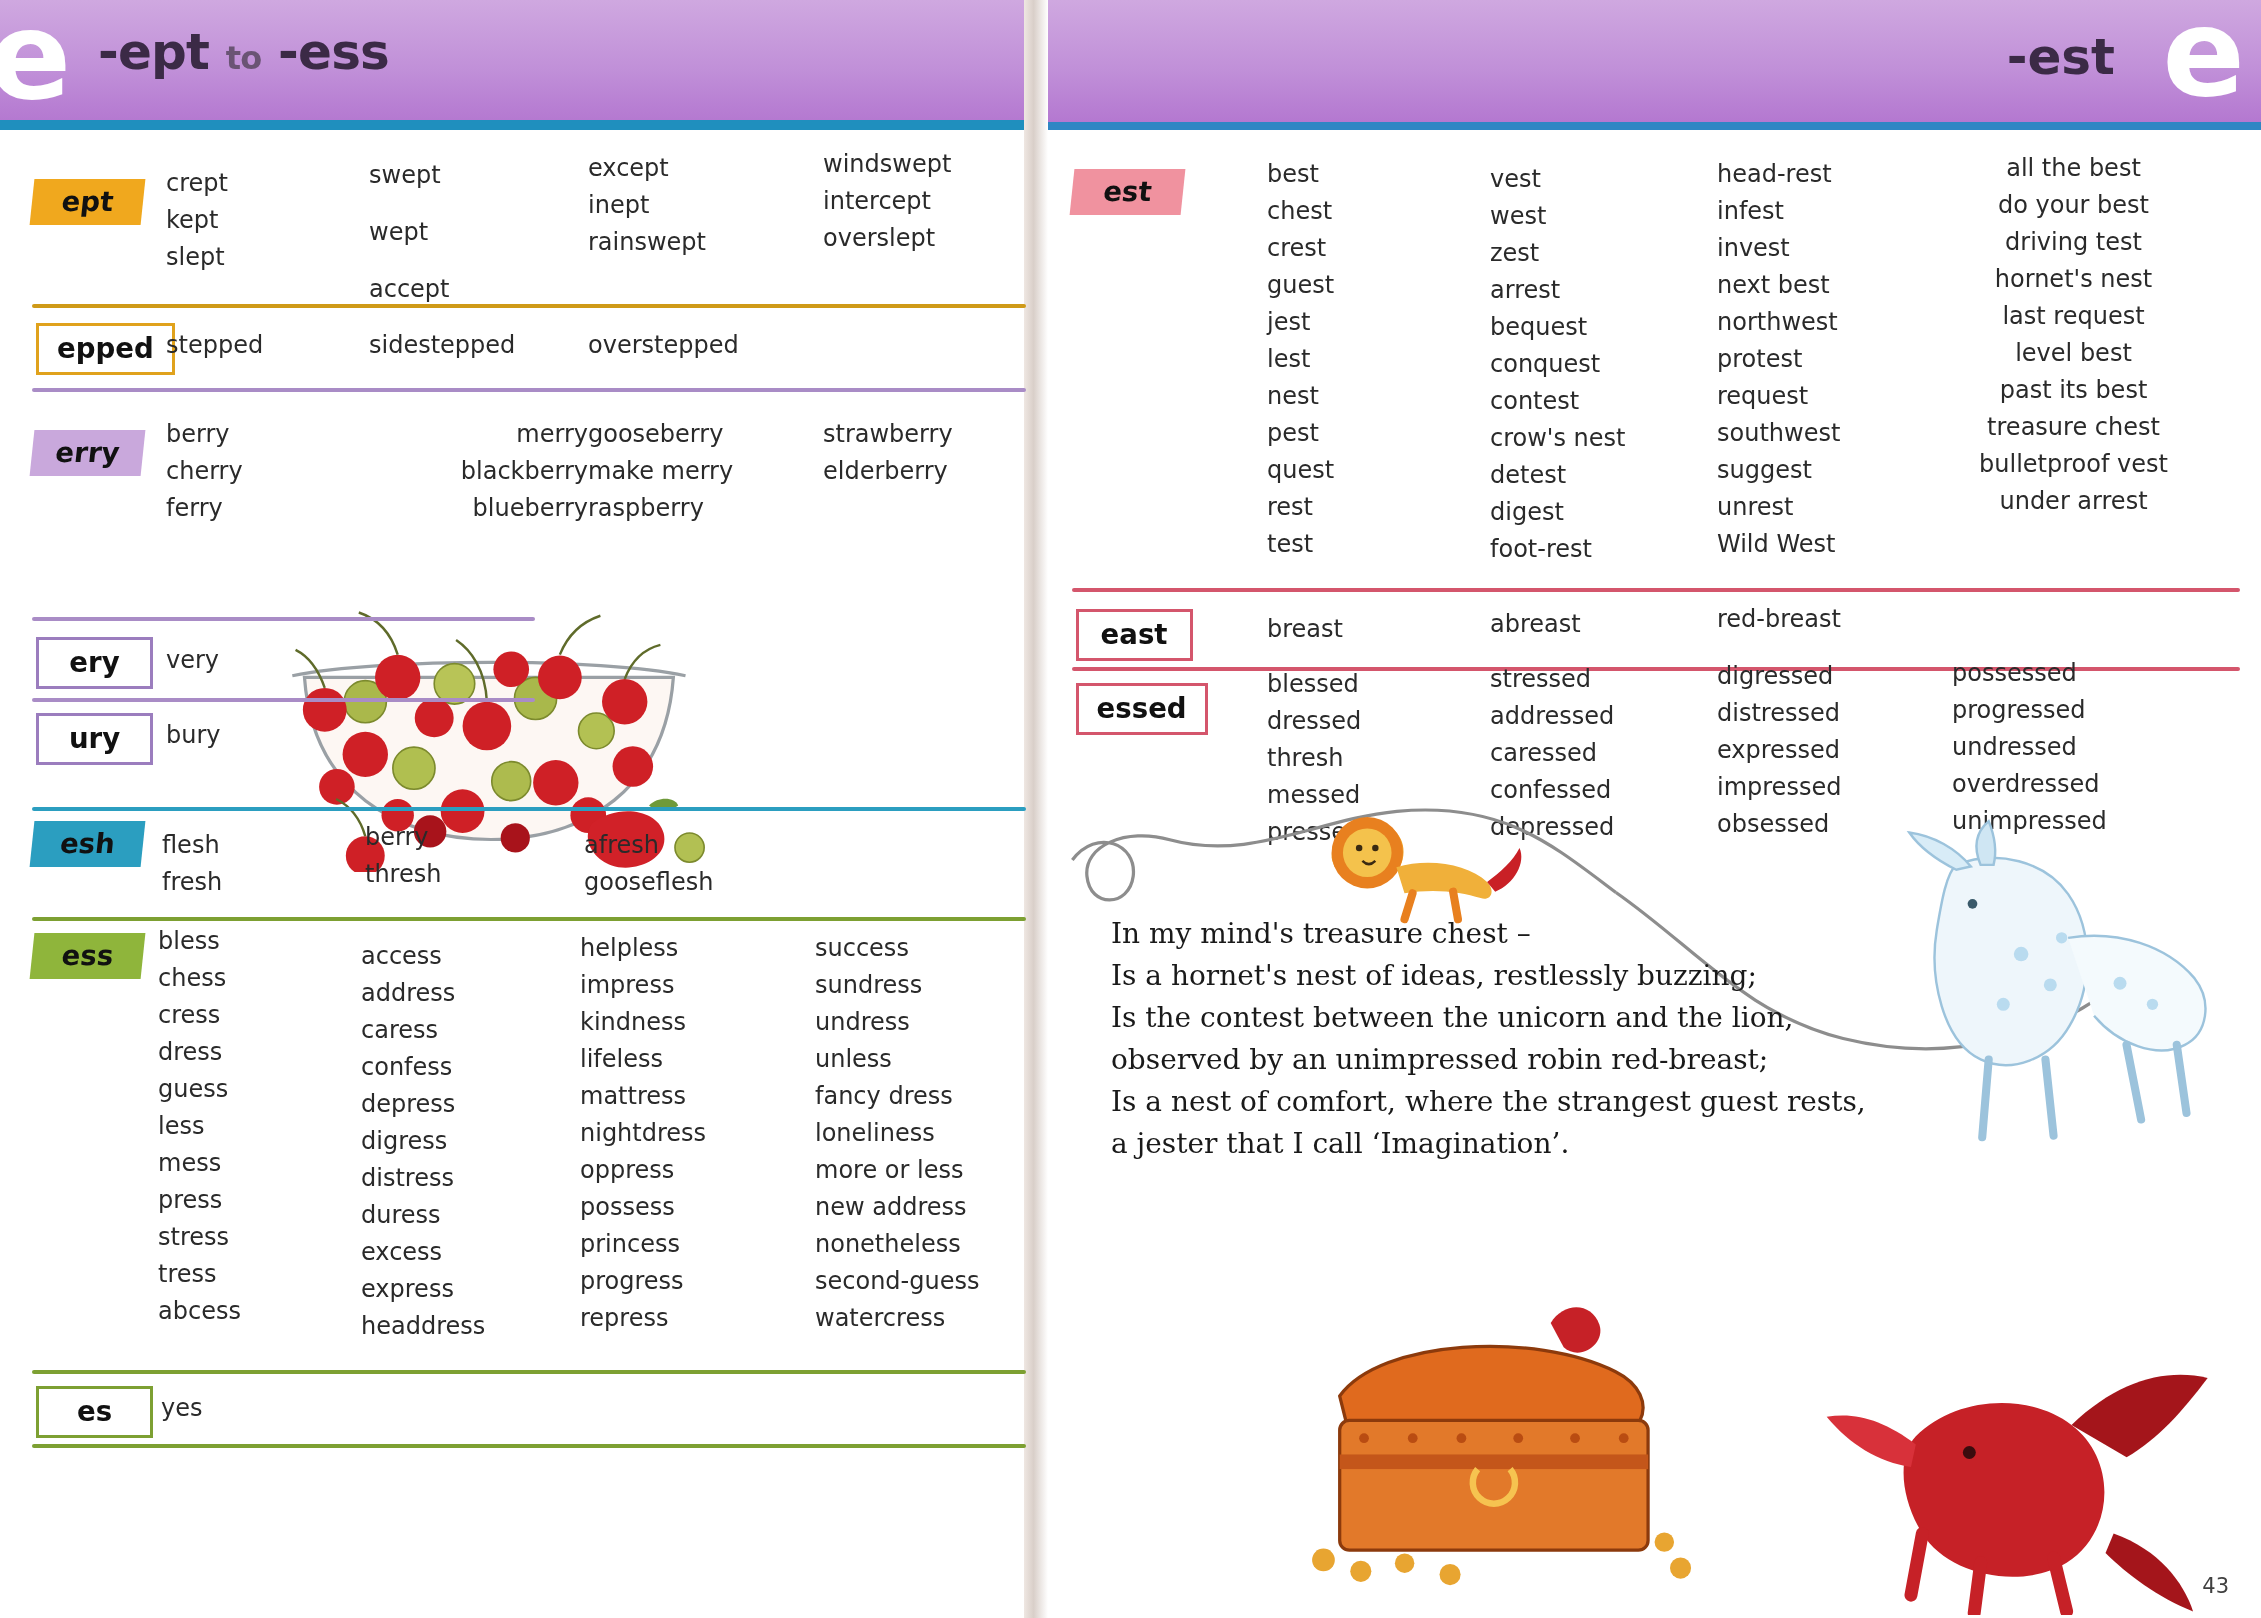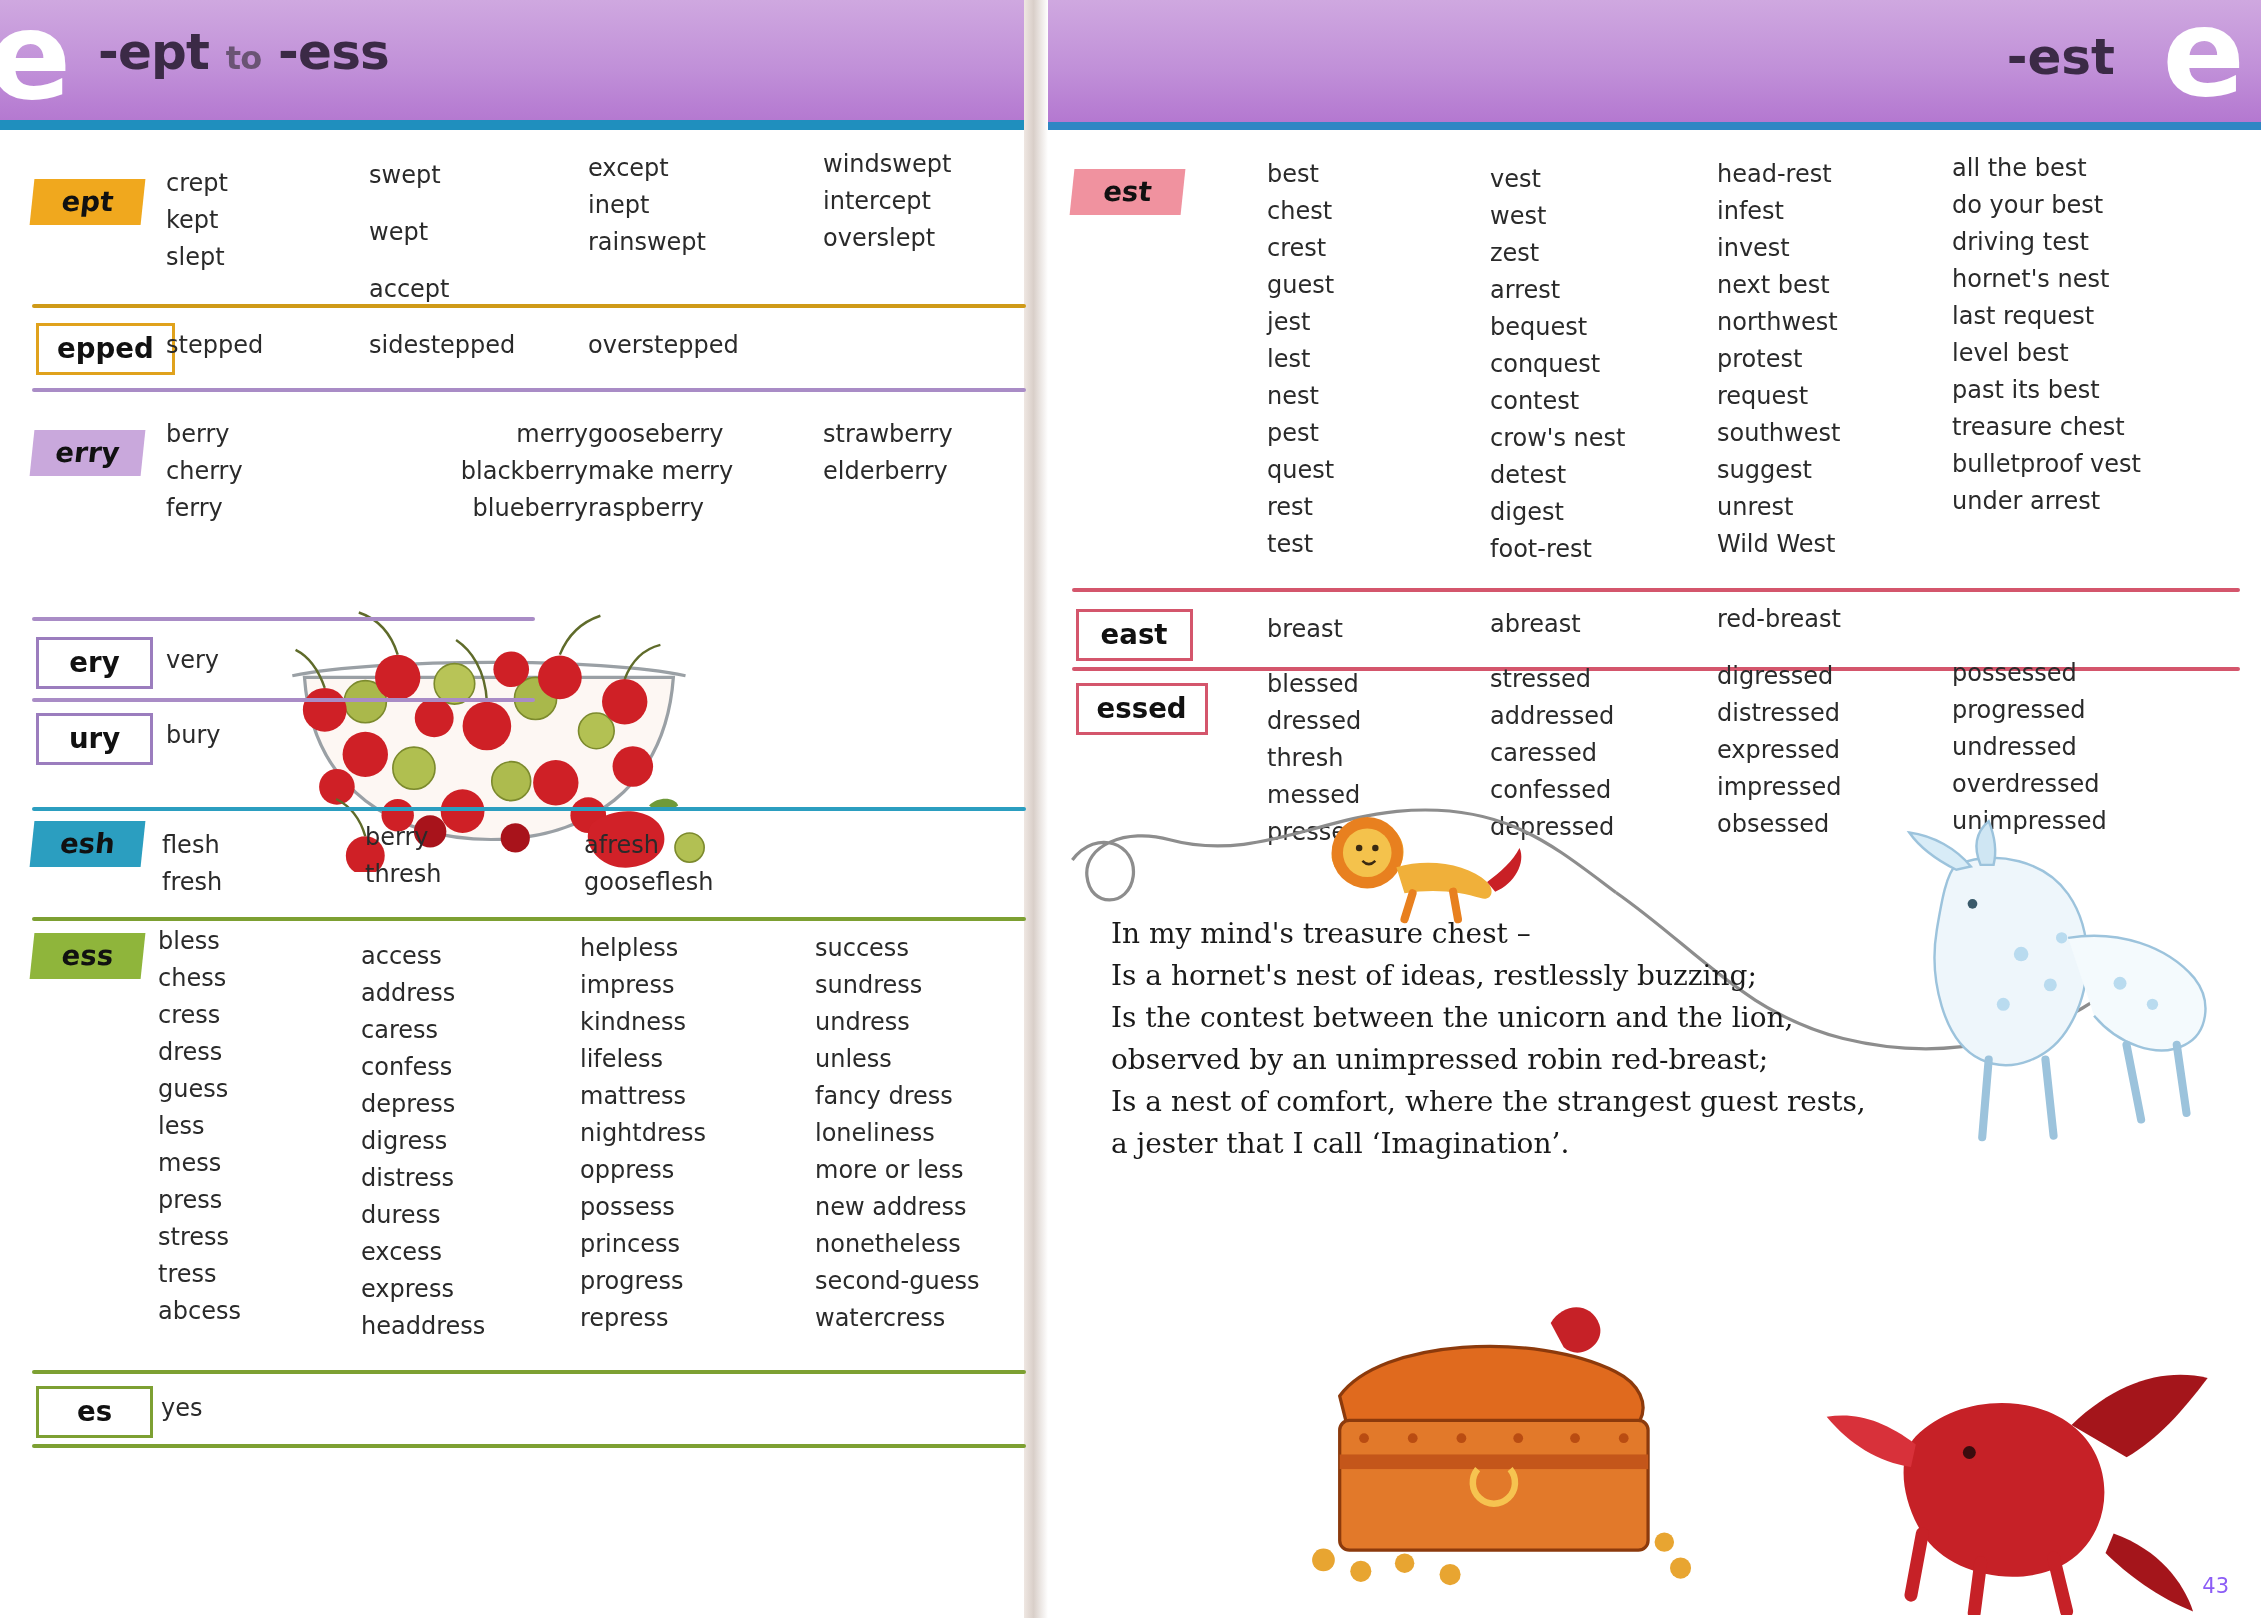--- a/index.html
+++ b/index.html
@@ -93,21 +93,21 @@
   .bowl {
     position:absolute; left:268px; top:450px; width:454px; height:292px;
   }
   .poem {
     position:absolute; left:1116px; top:909px; width:771px;
     font-family:"DejaVu Serif", serif; font-size:28px; color:#1a1a1a;
     line-height:1.5;
   }
   .page-number {
     position:absolute; right:32px; bottom:21px;
-    font-size:21px; color:#8b5cf6;
+    font-size:21px; color:#404040;
   }
   
   .lion, .unicorn, .chest, .dragon, .swirl { position:absolute; }
 </style>
 </head>
 <body>
 
 <div class="page">
 
   <div class="banner">
@@ -397,21 +397,21 @@
           <span class="word">invest</span>
           <span class="word">next best</span>
           <span class="word">northwest</span>
           <span class="word">protest</span>
           <span class="word">request</span>
           <span class="word">southwest</span>
           <span class="word">suggest</span>
           <span class="word">unrest</span>
           <span class="word">Wild West</span>
         </div>
-        <div class="col" style="width:243px; margin-top:-6.5px;">
+        <div class="col" style="width:243px; margin-top:-6.5px;text-align:center;">
           <span class="word">all the best</span>
           <span class="word">do your best</span>
           <span class="word">driving test</span>
           <span class="word">hornet's nest</span>
           <span class="word">last request</span>
           <span class="word">level best</span>
           <span class="word">past its best</span>
           <span class="word">treasure chest</span>
           <span class="word">bulletproof vest</span>
           <span class="word">under arrest</span>

